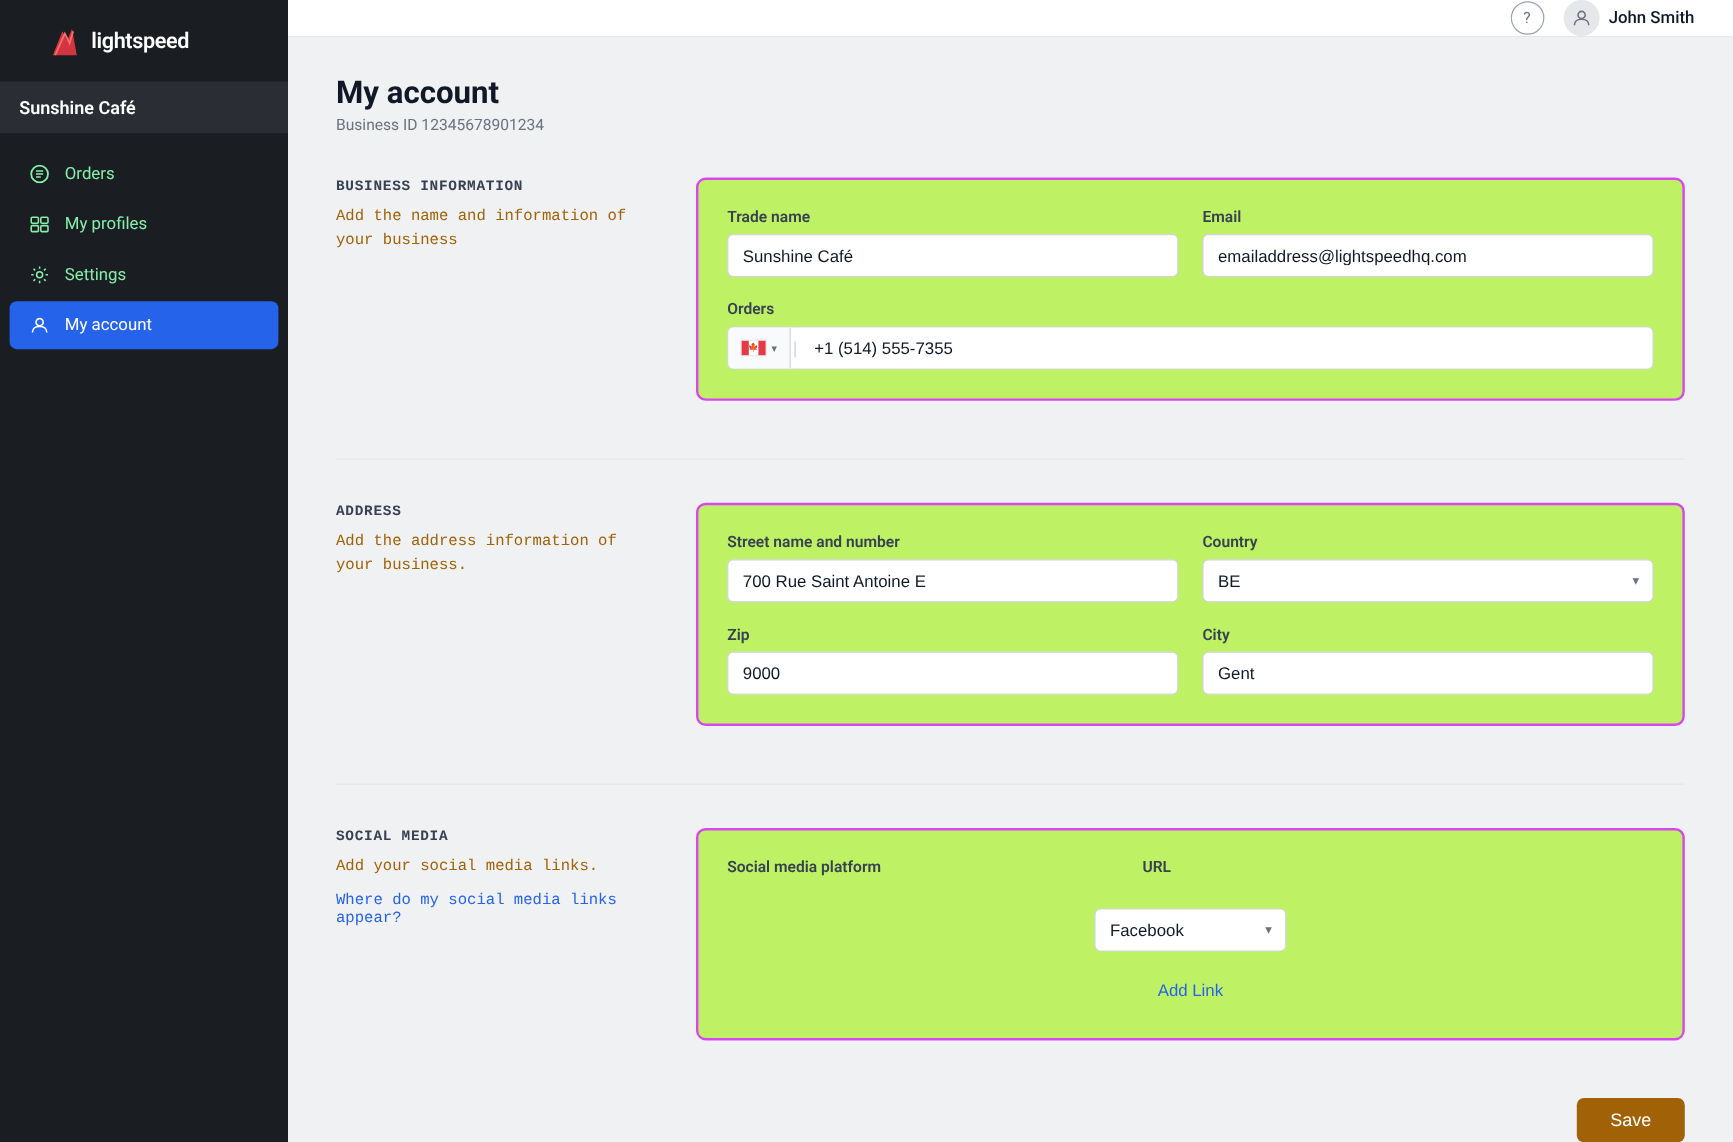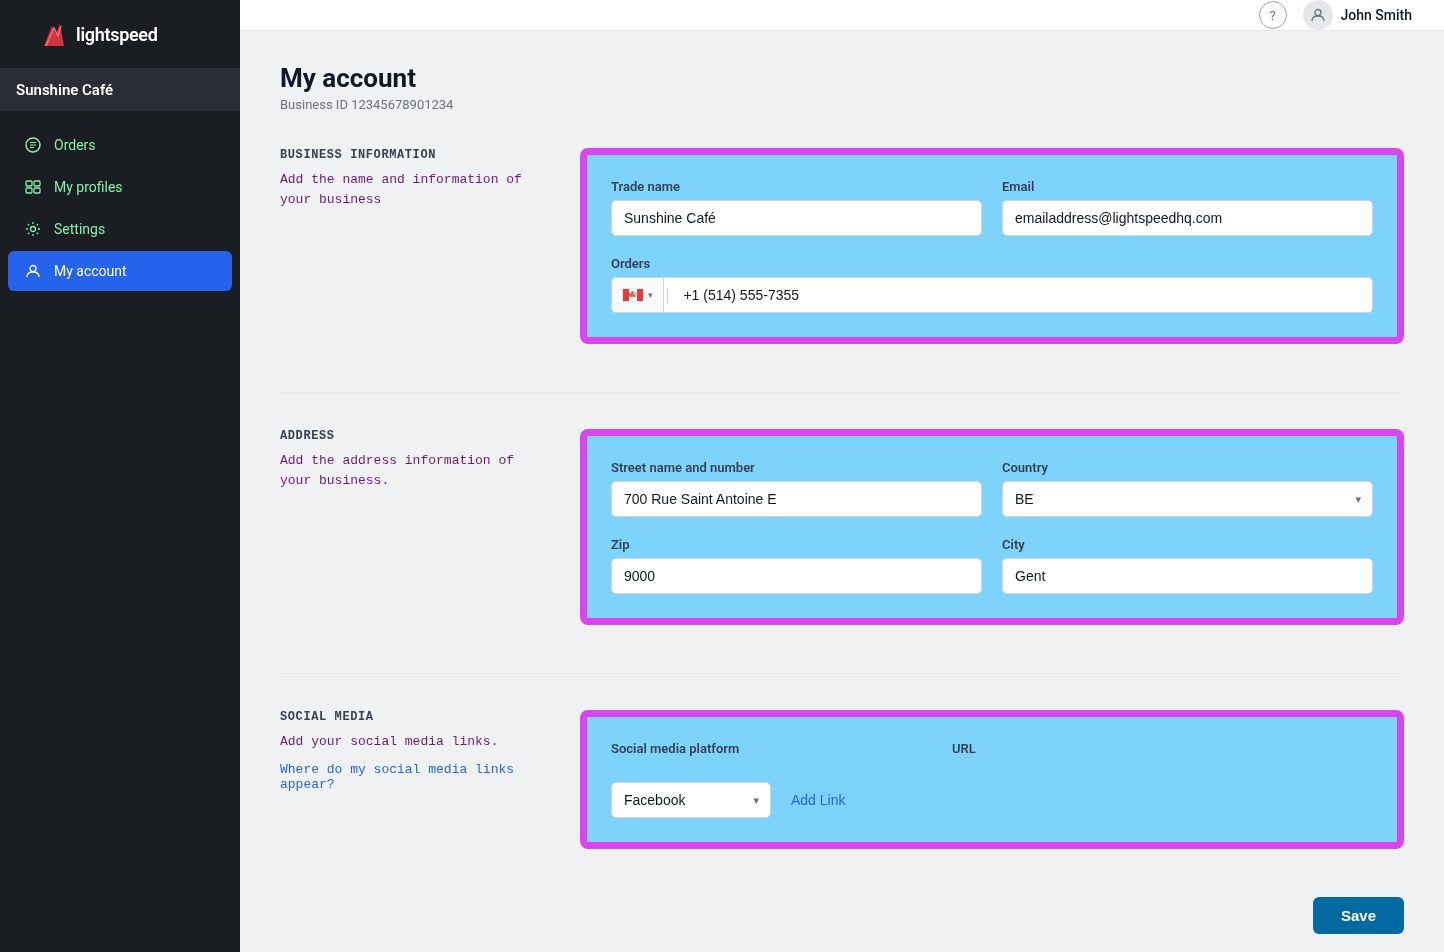--- a/index.html
+++ b/index.html
@@ -152,37 +152,37 @@
     .section-title {
       font-size: 12px;
       font-weight: 700;
       color: #374151;
       letter-spacing: 0.6px;
       text-transform: uppercase;
       margin-bottom: 8px;
     }
     .section-desc {
       font-size: 13px;
-      color: #701a75;
+      color: #a16207;
       line-height: 1.5;
     }
     .section-link {
       color: #2563eb;
       font-size: 13px;
       text-decoration: none;
       cursor: pointer;
       margin-top: 10px;
       display: block;
     }
 
     .card {
       flex: 1;
-      background: #7dd3fc;
+      background: #bef264;
       border-radius: 8px;
-      border: 7px solid #d946ef;
+      border: 2px solid #d946ef;
       padding: 24px;
     }
 
     .form-row {
       display: flex;
       gap: 20px;
       margin-bottom: 20px;
     }
     .form-row:last-child { margin-bottom: 0; }
     .form-group {
@@ -271,20 +271,21 @@
     }
     .select-wrapper select {
       padding-right: 28px;
     }
 
     
     .social-row {
       display: flex;
       gap: 16px;
       align-items: center;
+      flex-direction: column;
     }
     .social-platform {
       width: 160px;
       min-width: 160px;
     }
     .social-url {
       flex: 1;
     }
     .add-link-btn {
       background: none;
@@ -305,27 +306,27 @@
     }
 
     
     .footer-actions {
       display: flex;
       justify-content: flex-end;
       margin-top: 16px;
       padding-bottom: 32px;
     }
     .save-btn {
-      background: #0369a1;
+      background: #a16207;
       color: #fff;
       border: none;
       border-radius: 6px;
       padding: 10px 28px;
       font-size: 15px;
-      font-weight: 700;
+      font-weight: 400;
       cursor: pointer;
       transition: background 0.15s;
     }
   </style>
 </head>
 <body>
 
 <div class="sidebar">
   <div class="sidebar-logo">
 

